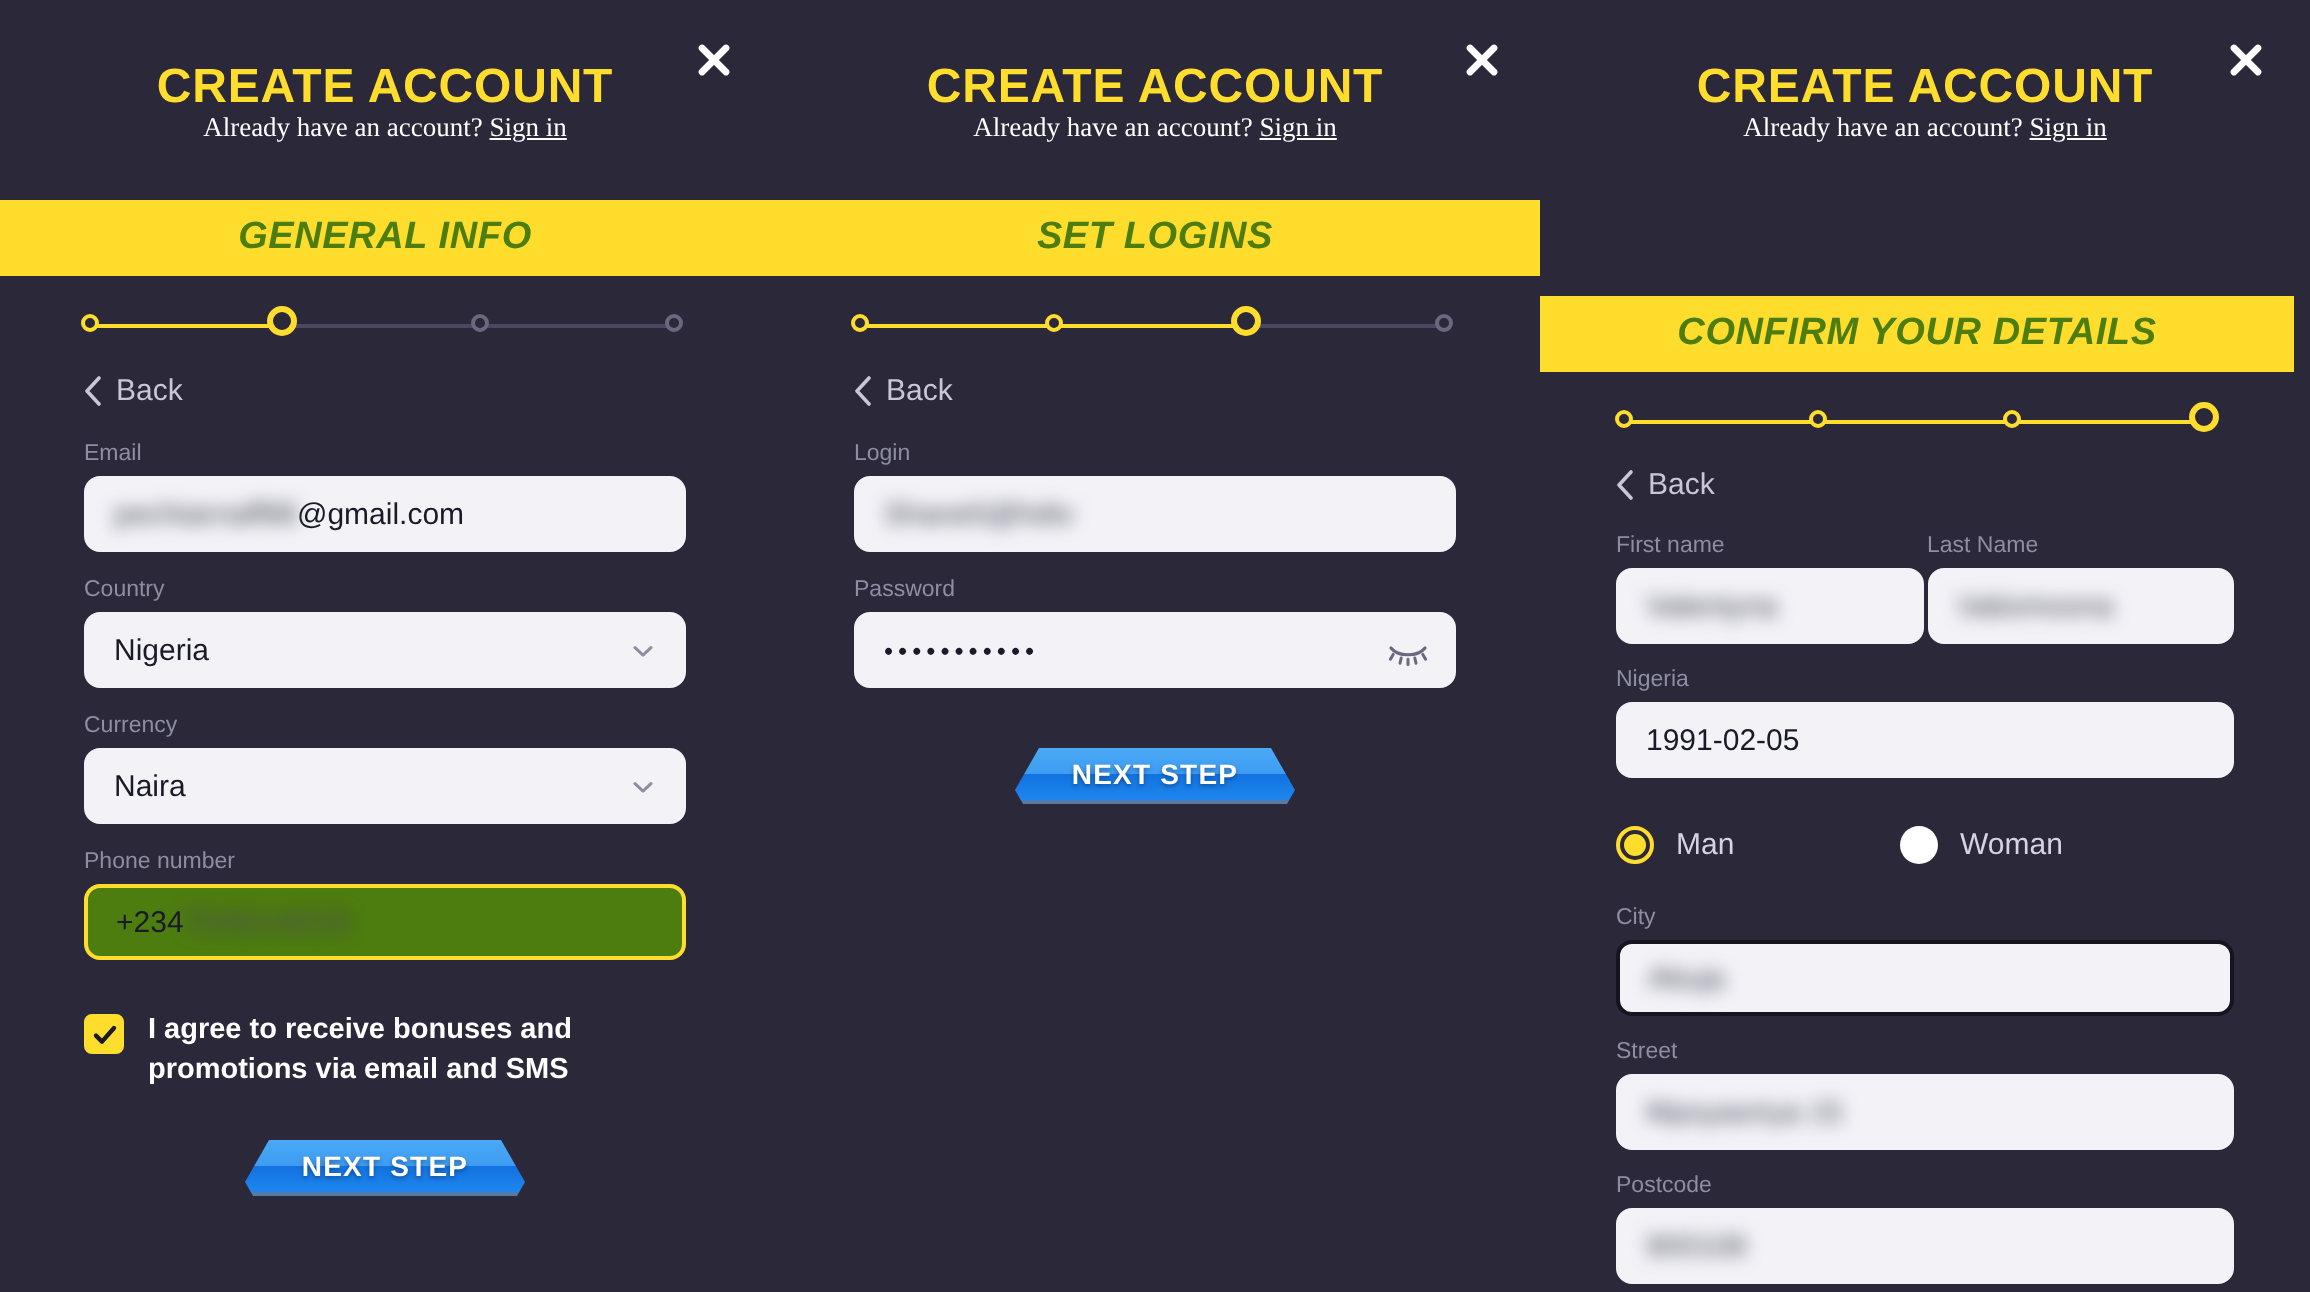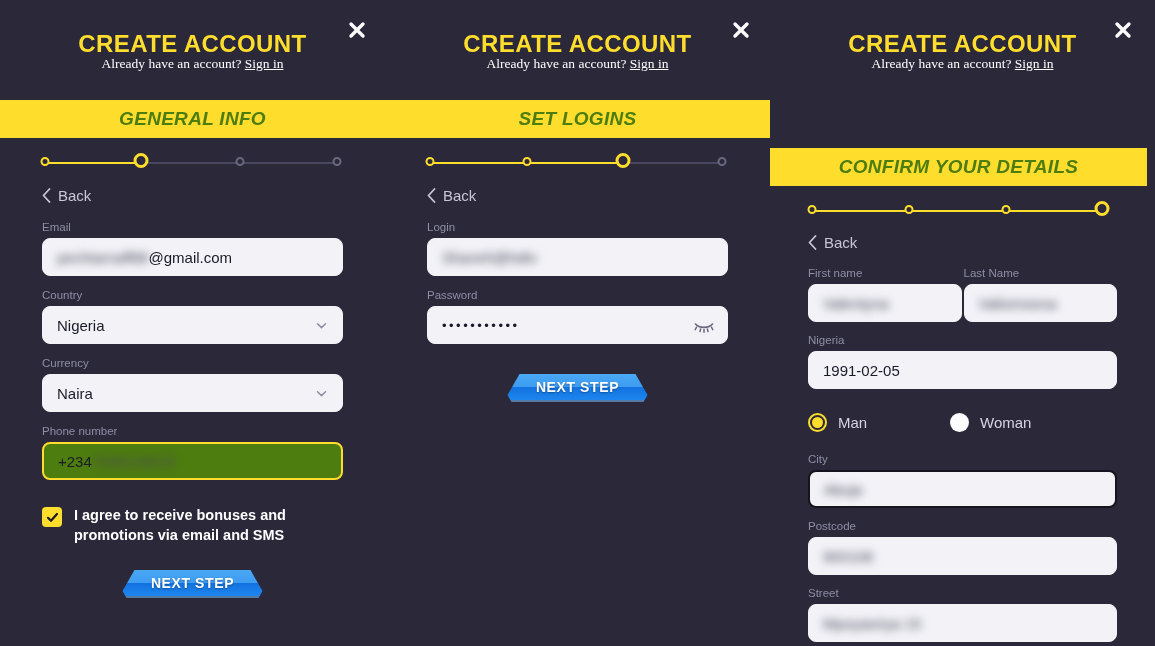--- a/index.html
+++ b/index.html
@@ -347,29 +347,29 @@
       </div>
 
       <div style="margin-top:21px;">
         <div class="fld-label">City</div>
         <div class="input dark-bd">
           <span class="blur">Abuja</span>
         </div>
       </div>
 
       <div style="margin-top:12px;">
+        <div class="fld-label">Street</div>
+        <div class="input">
+          <span class="blur">Mpoyaoriya 15</span>
+        </div>
+      </div>
+
+      <div style="margin-top:12px;">
         <div class="fld-label">Postcode</div>
         <div class="input">
           <span class="blur">900108</span>
-        </div>
-      </div>
-
-      <div style="margin-top:12px;">
-        <div class="fld-label">Street</div>
-        <div class="input">
-          <span class="blur">Mpoyaoriya 15</span>
         </div>
       </div>
     </div>
   </div>
 
   <div class="band-gap"></div>
 </div>
 
 </body></html>

